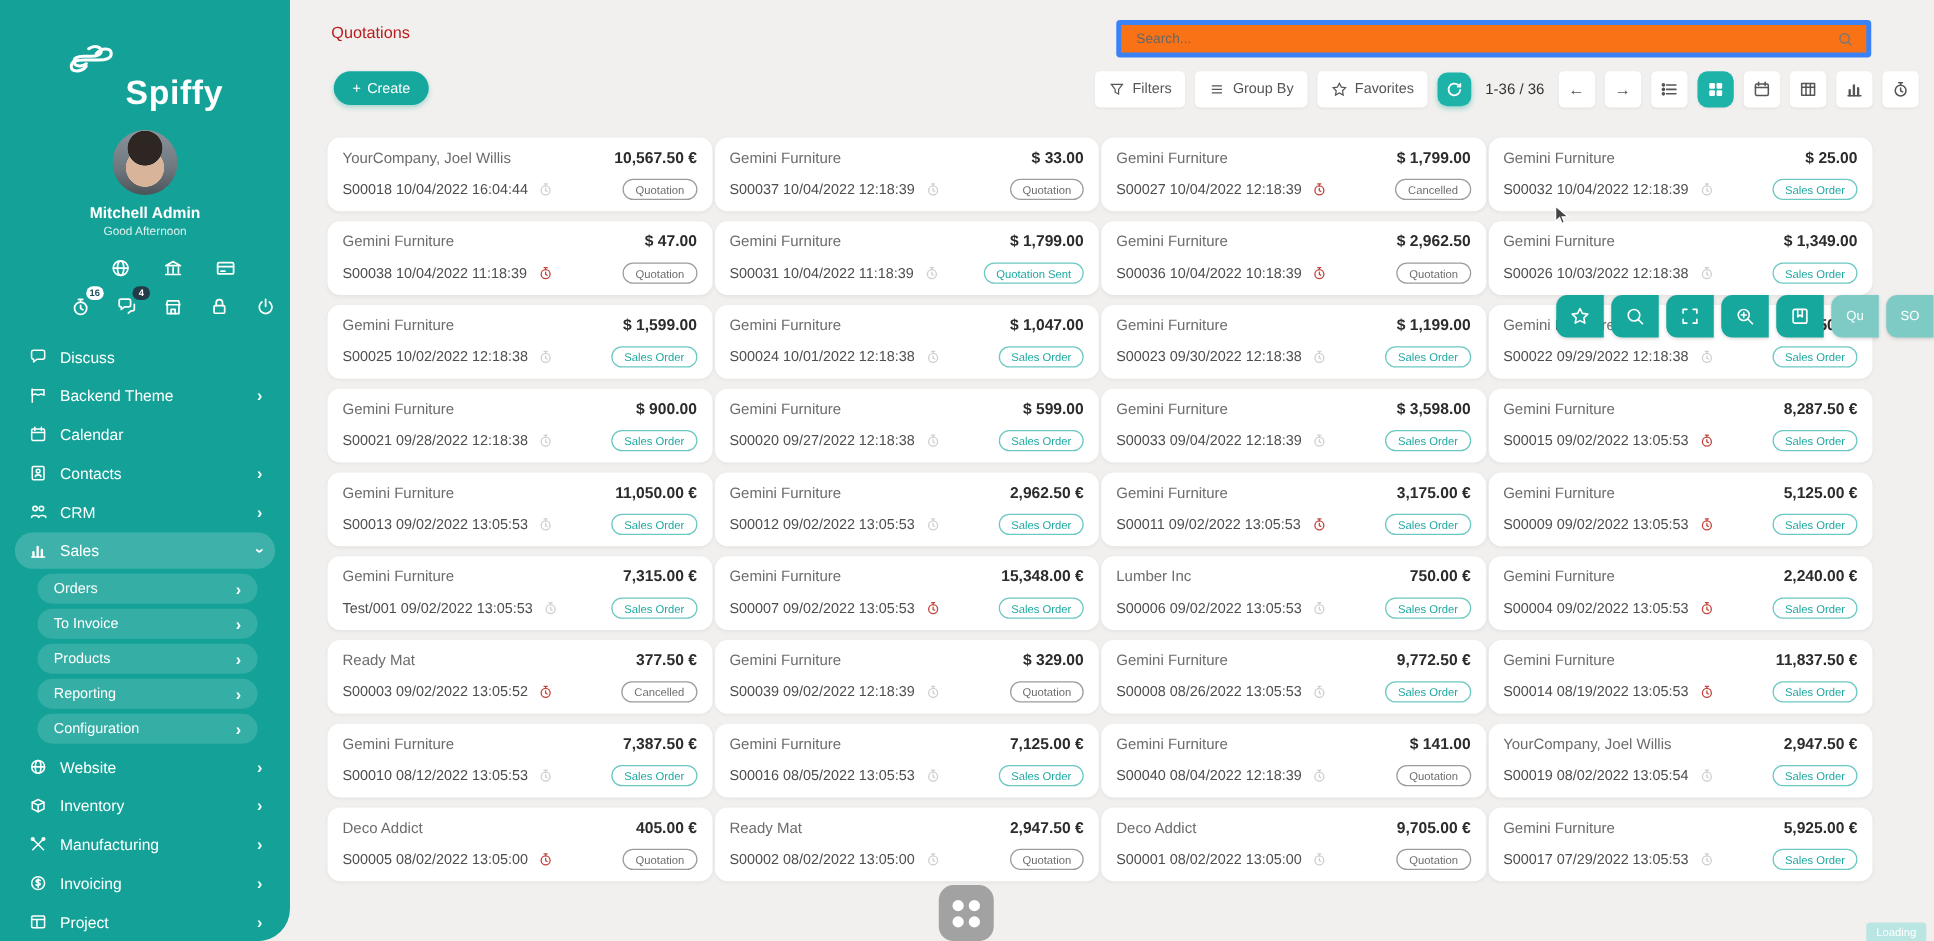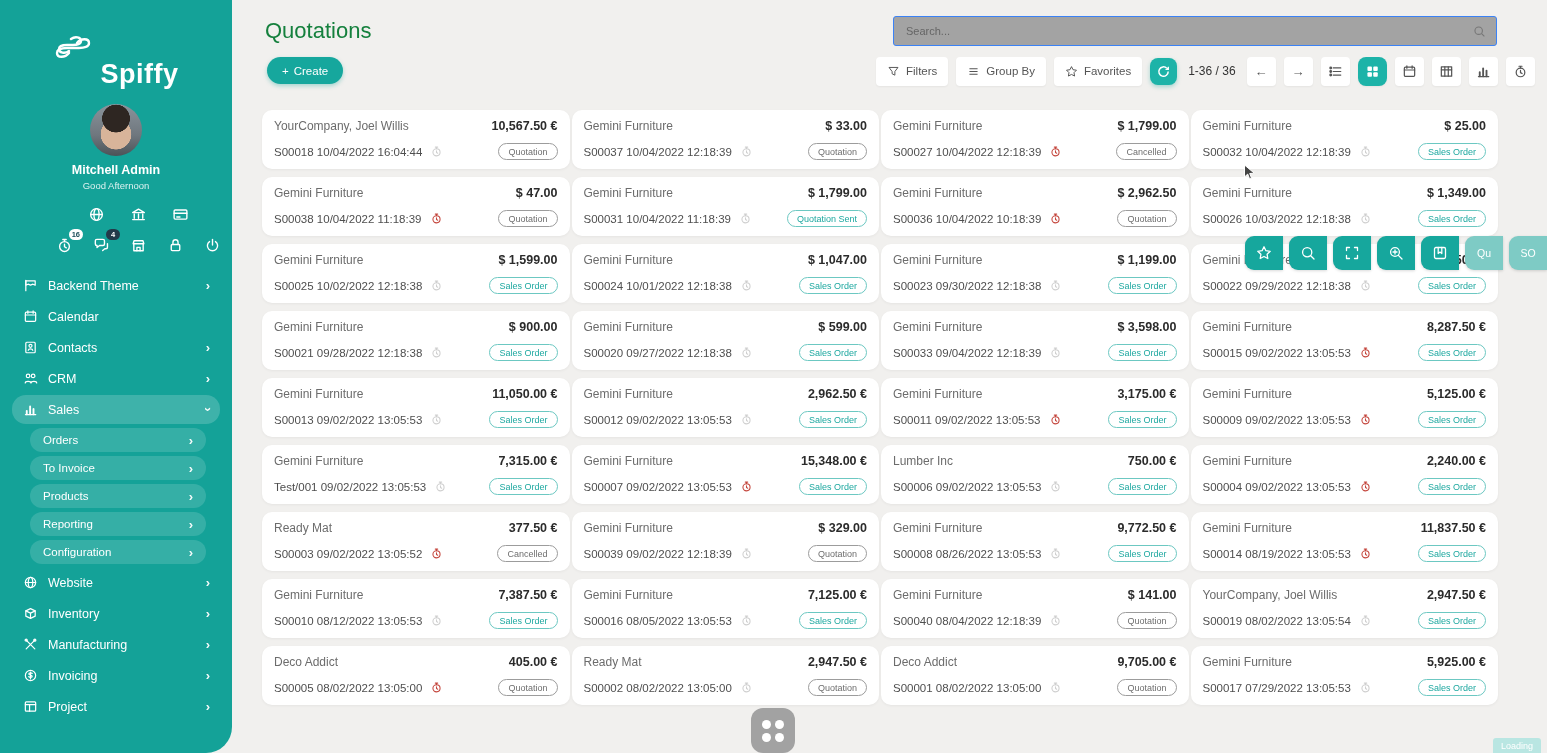--- a/index.html
+++ b/index.html
@@ -42,24 +42,24 @@
   .nav-item .mi { width:16px; height:16px; display:flex; align-items:center; justify-content:center; }
   .nav-item .mi svg { width:15px; height:15px; }
   .nav-item .chev { margin-left:auto; font-size:13px; font-weight:700; opacity:.95; line-height:1; }
   .nav-item .chev.down { transform:rotate(90deg); }
   .nav-item.active { background:rgba(255,255,255,.18); }
   .nav-item.sub {
     height:24px; margin:4px 26px 4px 30px; background:rgba(255,255,255,.14);
     border-radius:13px; font-size:11.5px; padding:0 13px;text-align:center;
   }
   
-  .page-title { position:absolute; left:265px; top:18px; font-size:22px; color:#15803d; }
+  .page-title { position:absolute; left:265px; top:18px; font-size:13px; color:#b91c1c; }
   .search-box {
-    position:absolute; left:893px; top:16px; width:604px; height:30px; background:#a3a3a3;
-    border:1px solid #3b82f6; border-radius:3px; display:flex; align-items:center; padding:0 10px;
+    position:absolute; left:893px; top:16px; width:604px; height:30px; background:#f97316;
+    border:4px solid #3b82f6; border-radius:3px; display:flex; align-items:center; padding:0 10px;
   }
   .search-box input { flex:1; border:none; outline:none; font-size:11px; color:#444; background:transparent; font-family:inherit; }
   .search-box input::placeholder { color:#666; }
   .search-box svg { width:13px; height:13px; color:#777; }
   .create-btn {
     position:absolute; left:267px; top:57px; height:27px; padding:0 15px; background:#16a79d;
     border:none; border-radius:14px; color:#fff; font-size:11.5px; display:flex; align-items:center; gap:5px;
     box-shadow:0 2px 4px rgba(20,162,152,.35); cursor:pointer; font-family:inherit;
   }
   .toolbar { position:absolute; left:876px; top:56px; height:30px; display:flex; align-items:center; gap:8px; }
@@ -188,20 +188,28 @@
         </svg>
       </div>
       <div class="quick">
         <svg viewBox="0 0 16 16" fill="none" stroke="currentColor" stroke-width="1.3" stroke-linecap="round" stroke-linejoin="round">
           <path d="M8 2.3V7.6"></path>
           <path d="M5.2 4.3a4.8 4.8 0 1 0 5.6 0"></path>
         </svg>
       </div>
     </div>
   <div class="nav" id="nav">
+      <div class="nav-item">
+        <span class="mi">
+          <svg viewBox="0 0 16 16" fill="none" stroke="currentColor" stroke-width="1.3" stroke-linecap="round" stroke-linejoin="round">
+            <path d="M2.4 4c0-.9.7-1.6 1.6-1.6h8c.9 0 1.6.7 1.6 1.6v4.4c0 .9-.7 1.6-1.6 1.6H7l-2.8 2.4V10H4c-.9 0-1.6-.7-1.6-1.6z"></path>
+          </svg>
+        </span>
+        <span>Discuss</span>
+      </div>
       <div class="nav-item">
         <span class="mi">
           <svg viewBox="0 0 16 16" fill="none" stroke="currentColor" stroke-width="1.3" stroke-linecap="round" stroke-linejoin="round">
             <path d="M3 2.4v11.2"></path>
             <path d="M3 3h10v4.6l-2.4-1-2.6 1-2.6-1-2.4 1z"></path>
           </svg>
         </span>
         <span>Backend Theme</span>
         <span class="chev">›</span>
       </div>

